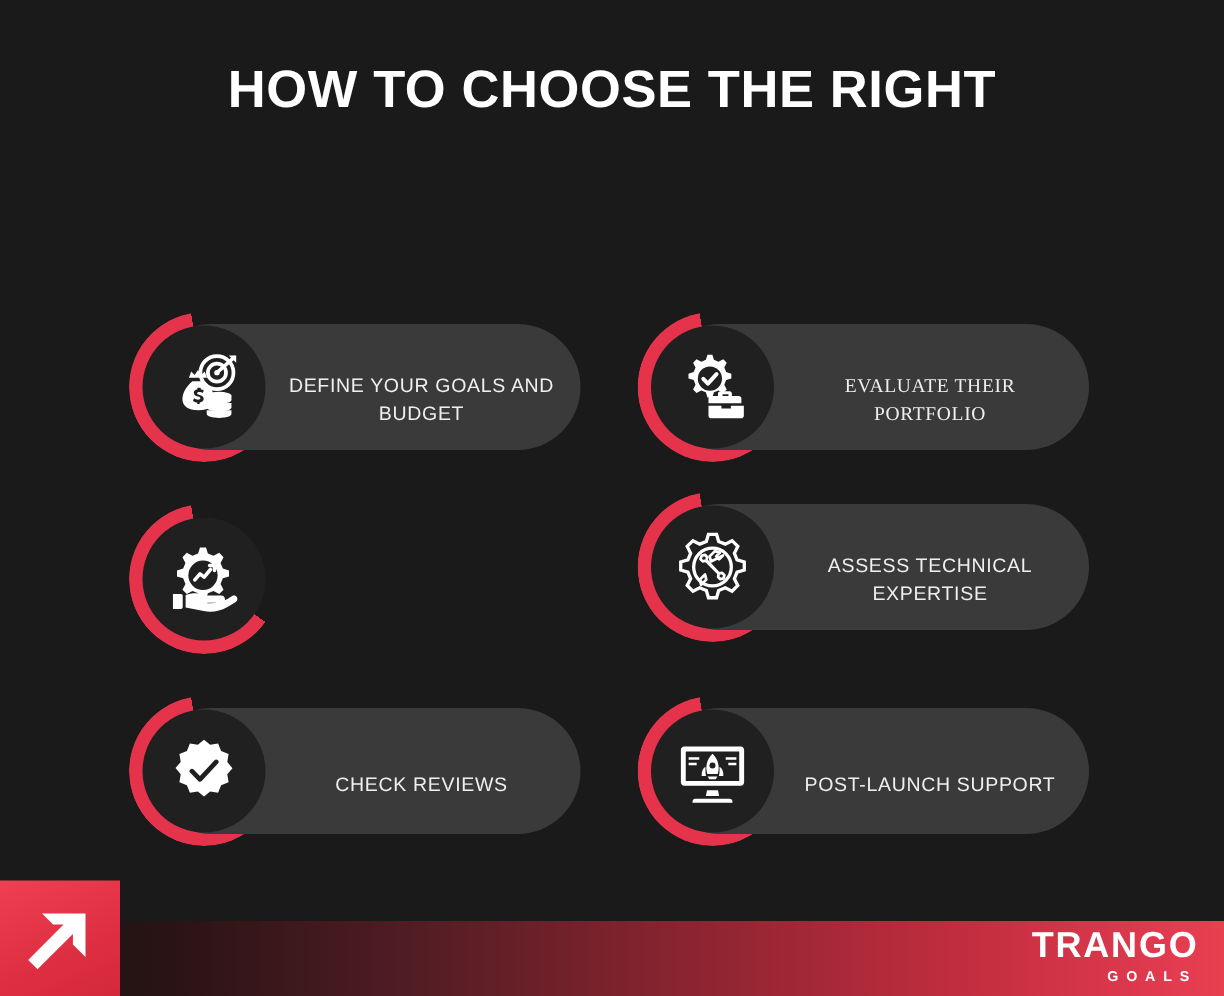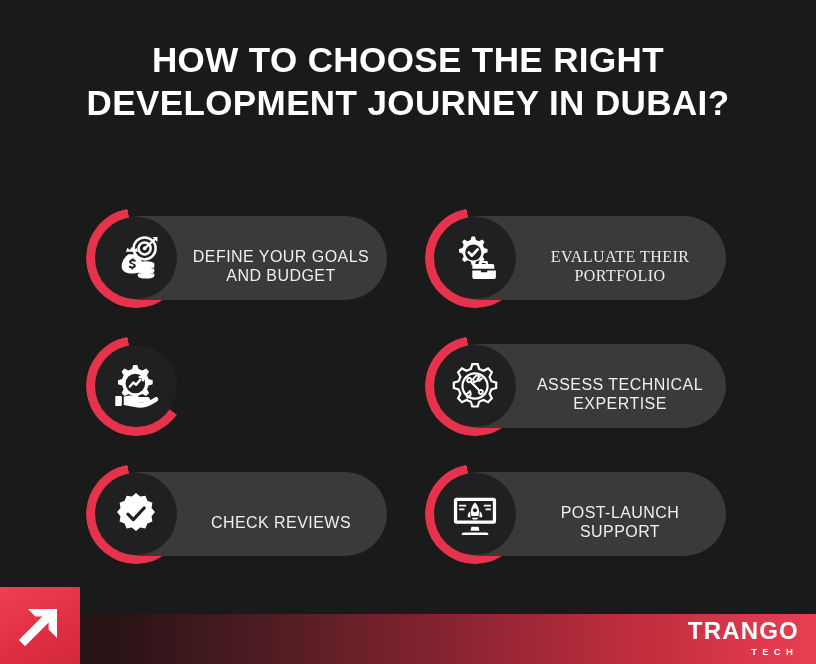--- a/index.html
+++ b/index.html
@@ -40,21 +40,21 @@
     width:650px;
   }
 
   .card {
     position:absolute;
     width:301px; height:102px;
   }
   .card.c0 { left:0px;   top:0px;   }
   .card.c1 { left:339px; top:0px;font-family:Liberation Serif, serif;   }
   .card.c2 { left:0px;   top:128px; }
-  .card.c3 { left:339px; top:128px; }
+  .card.c3 { left:339px; top:120px; }
   .card.c4 { left:0px;   top:256px; }
   .card.c5 { left:339px; top:256px; }
 
   
   .ring {
     position:absolute;
     left:0; top:1px;
     width:100px; height:100px;
     border-radius:50%;
     background:
@@ -78,21 +78,21 @@
 
   .pill-label {
     position:absolute;
     left:84px; top:0;
     width:196px; height:100px;
     display:flex;
     align-items:center;
     justify-content:center;
     text-align:center;
     color:#f0eeee;
-    font-size:16px;
+    font-size:13px;
     line-height:19px;
     letter-spacing:0.45px;
     text-transform:uppercase;
     padding:0 4px;
   }
 
   
   .disc {
     position:absolute;
     left:9px; top:10px;
@@ -148,21 +148,20 @@
     margin-right:1px;
   }
 </style>
 </head>
 <body>
 
 <div id="page">
 
   <div id="title">
     <span class="tl">HOW TO CHOOSE THE RIGHT</span>
-    <span class="tl">DEVELOPMENT JOURNEY IN DUBAI?</span>
   </div>
 
   <div id="grid">
 
     <div class="card c0">
       <div class="ring"></div>
       <div class="pill">
         <div class="pill-label">DEFINE YOUR GOALS AND BUDGET</div>
       </div>
       <div class="disc">
@@ -261,21 +260,21 @@
           <path d="M33.2 14.4 h7.4 v1.8 h-7.4 z M35.0 18.2 h5.6 v1.8 h-5.6 z"></path>
         </svg>
       </div>
     </div>
 
   </div>
 
   <div id="footer-bar">
     <div id="brand">
       <span id="brand-name">TRANGO</span>
-      <span id="brand-sub">TECH</span>
+      <span id="brand-sub">GOALS</span>
     </div>
   </div>
 
   <div id="logo-tile">
     <svg viewBox="0 0 50 50" fill="#ffffff">
       <path d="M13.0 8.0 H42.0 V37.0 L33.6 28.6 V21.6 L10.0 45.2 L3.8 39.0 L27.4 15.4 H20.4 Z"></path>
     </svg>
   </div>
 
 </div>

